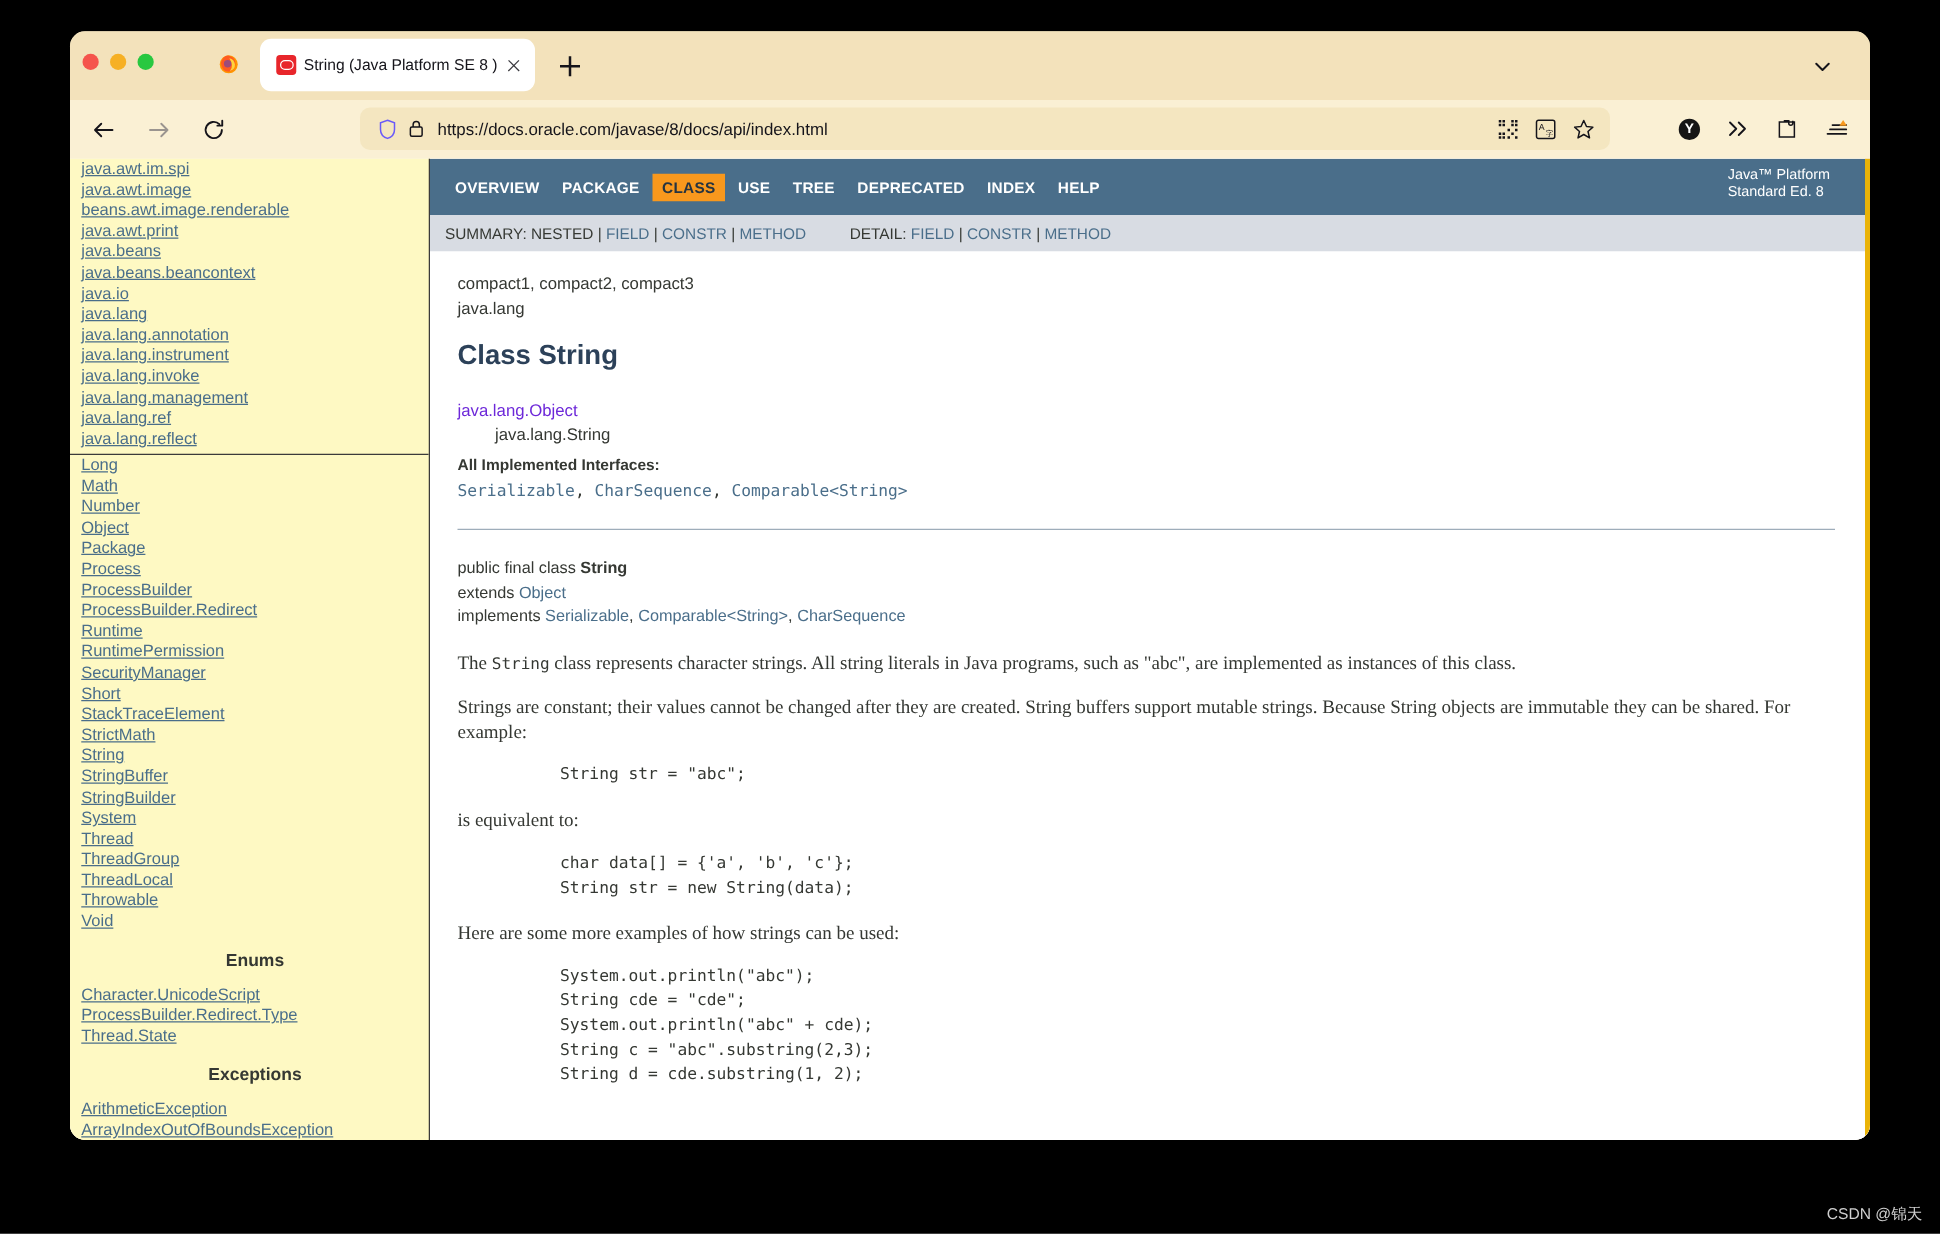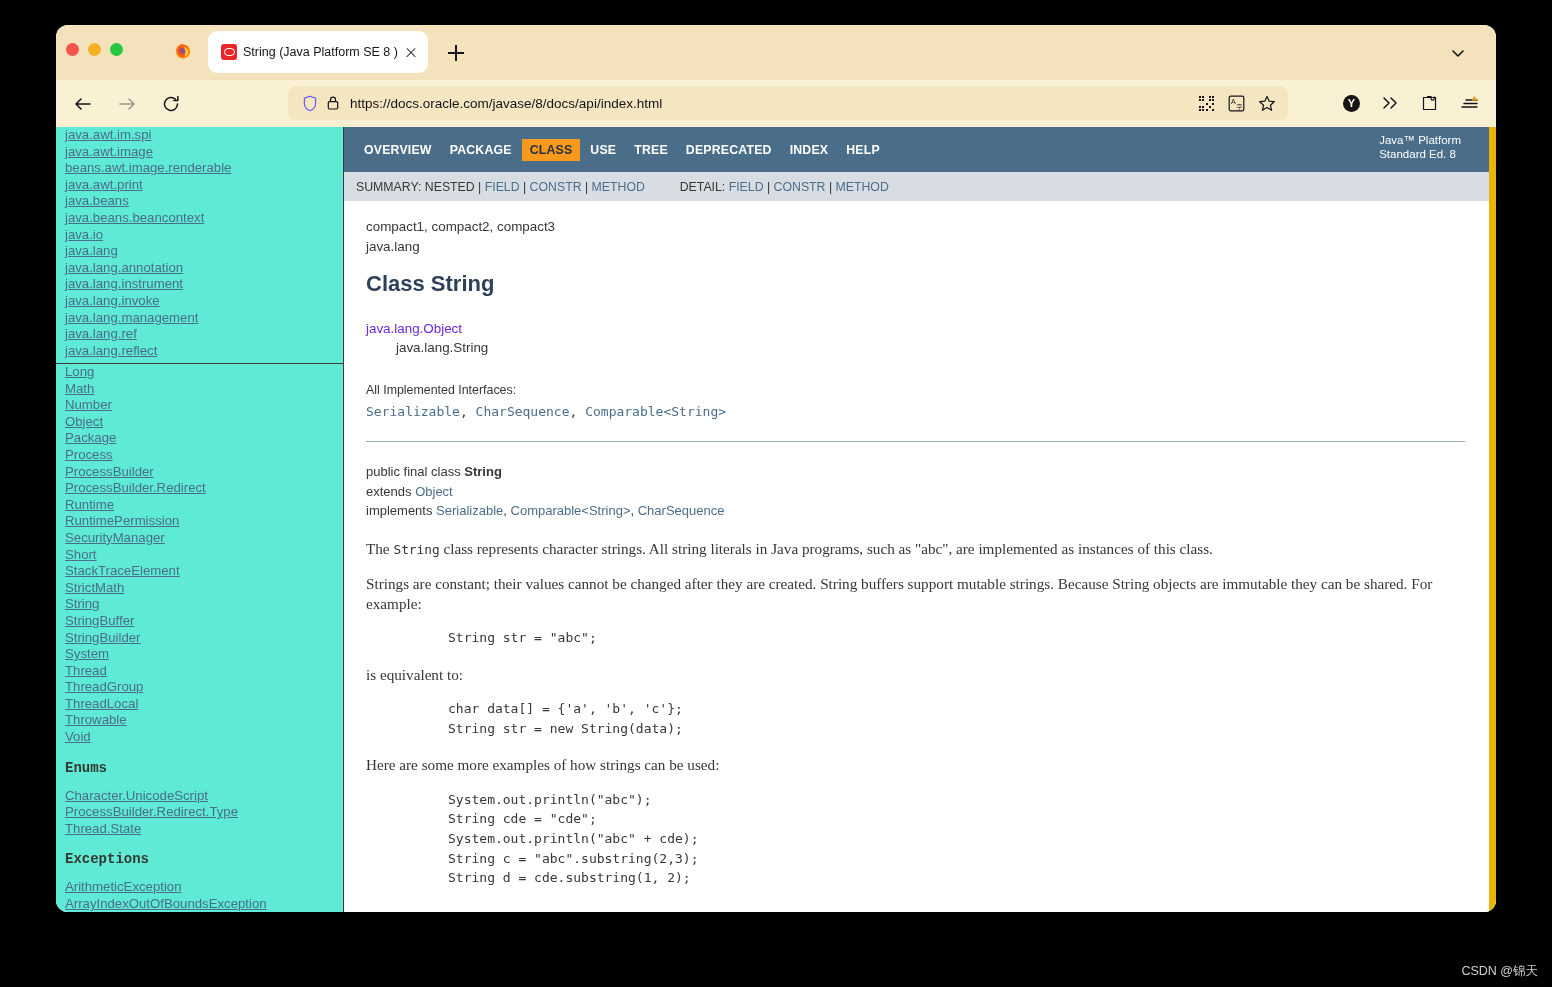--- a/index.html
+++ b/index.html
@@ -84,38 +84,39 @@
          font-size:11px;font-weight:bold;display:flex;align-items:center;justify-content:center;
          font-family:"Liberation Sans",sans-serif;}
   
   .viewport{
     position:absolute;left:0;top:102px;right:0;bottom:0;background:#fff;
     display:flex;
   }
   
   .sidebar{
     width:287px;flex:none;border-right:1px solid #3b3b3b;
-    display:flex;flex-direction:column;overflow:hidden;background:#5eead4;
+    display:flex;flex-direction:column;overflow:hidden;background:#fef9c3;
   }
   .sb-pane-top{
     height:237px;border-bottom:1px solid #3b3b3b;overflow:hidden;
     padding:0 0 0 9px;box-sizing:border-box;position:relative;
   }
   .sb-pane-bot{flex:1;overflow:hidden;padding:0 0 0 9px;box-sizing:border-box;position:relative;}
   .sb-link{
     display:block;font-size:13.2px;line-height:16.6px;color:#4a6e8a;
     font-family:"Liberation Sans",sans-serif;white-space:nowrap;
   }
   .sb-head{
     font-size:14px;font-weight:bold;color:#353833;margin:14px 0 12px;
-    font-family:Liberation Mono, monospace;
+    font-family:Liberation Sans, sans-serif;
+    text-align:center;
   }
   
   .doc{flex:1;overflow:hidden;position:relative;background:#fff;
-       border-right:7px solid #eab308;}
+       border-right:4px solid #eab308;}
   .jnav{
     background:#4a6e8a;height:45px;display:flex;align-items:center;
     padding-left:12px;position:relative;
   }
   .jnav a{
     color:#fff;font-size:12.3px;font-weight:bold;letter-spacing:.2px;
     padding:4px 8px;margin-right:2px;text-decoration:none;
     font-family:"Liberation Sans",sans-serif;
   }
   .jnav a.active{background:#f8981d;color:#253441;}
@@ -132,21 +133,21 @@
   .subnav-row .sp2{display:inline-block;width:20px;}
   .content{padding:16px 24px 0 22px;}
   .sub-title{font-size:13.4px;color:#353833;line-height:20px;
              font-family:"Liberation Sans",sans-serif;}
   h2.cls{font-size:22px;color:#2c4159;margin:14px 0 22px;
          font-family:"Liberation Sans",sans-serif;}
   .inherit{font-size:13.4px;line-height:19px;color:#353833;
            font-family:"Liberation Sans",sans-serif;}
   .inherit a{color:#6d28d9;text-decoration:none;}
   .ind1{padding-left:30px;}
-  .dt{font-size:12.4px;font-weight:normal;color:#353833;margin-top:26px;
+  .dt{font-size:12.4px;font-weight:bold;color:#353833;margin-top:8px;
       font-family:"Liberation Sans",sans-serif;}
   .mono{font-family:"DejaVu Sans Mono","Liberation Mono",monospace;font-size:13px;}
   .mono a{color:#4a6e8a;text-decoration:none;}
   .impl{margin-top:7px;color:#353833;}
   hr.sep{border:0;border-top:1px solid #9eadba;margin:22px 0 20px;}
   pre.sig{
     font-family:Liberation Sans, sans-serif;
     font-size:13px;line-height:19.5px;color:#353833;margin:0 0 18px;
   }
   pre.sig a{color:#4a6e8a;text-decoration:none;}

